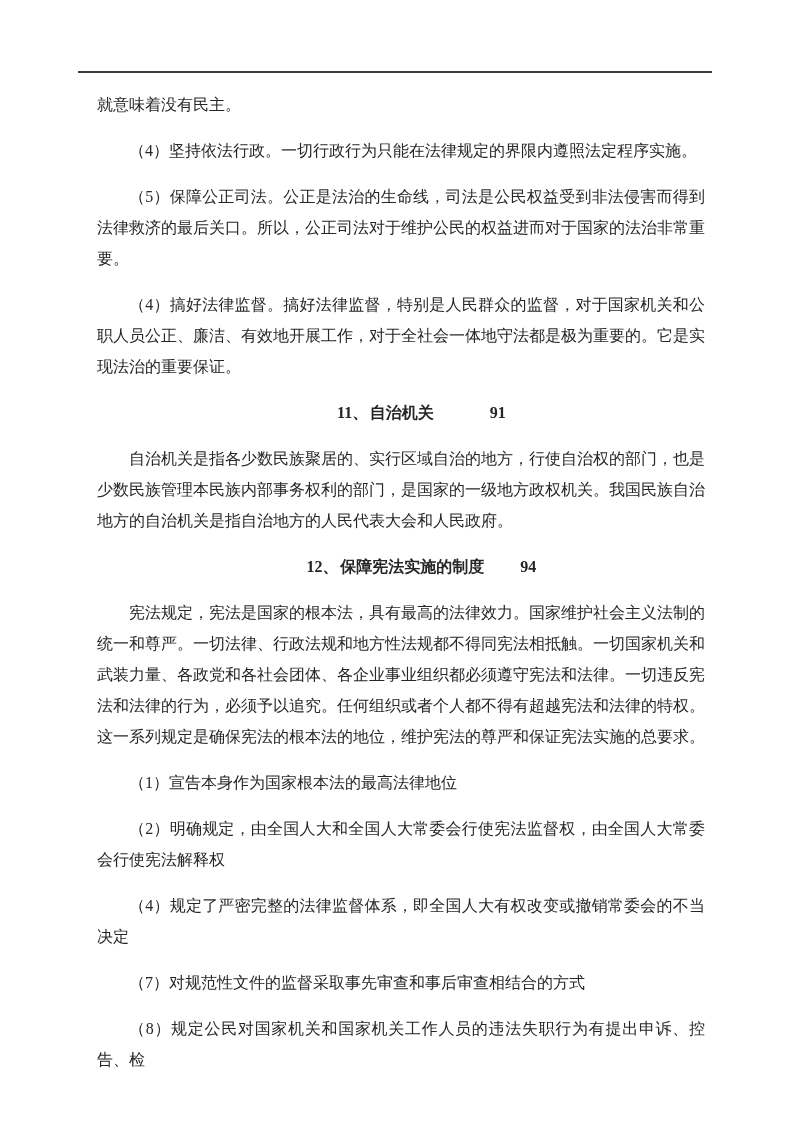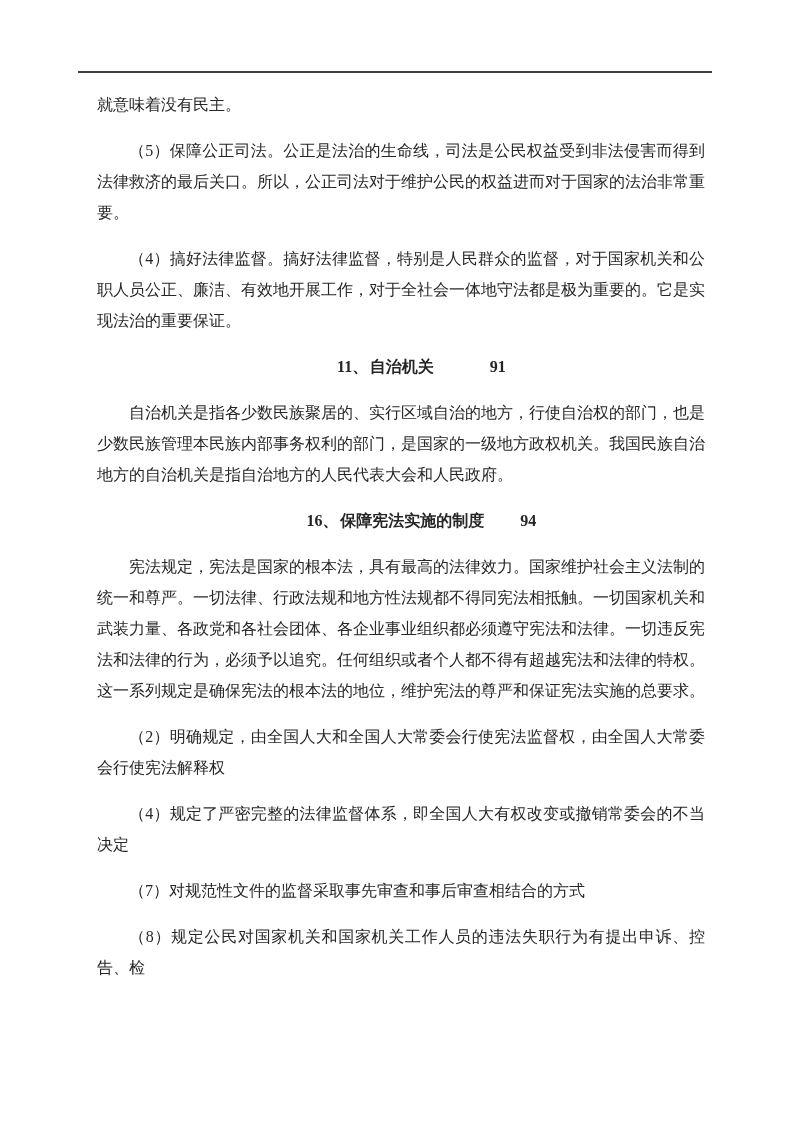--- a/index.html
+++ b/index.html
@@ -46,24 +46,26 @@
   .heading .heading-number { margin-right: 0.1em; }
   .heading .page-number { font-weight: bold; }
 </style>
 </head>
 <body>
 
 <div class="page">
   <div class="header-rule"></div>
   <div class="content">
       <p class="para no-indent">就意味着没有民主。</p>
+      <p class="para">（4）坚持依法行政。一切行政行为只能在法律规定的界限内遵照法定程序实施。</p>
       <p class="para">（5）保障公正司法。公正是法治的生命线，司法是公民权益受到非法侵害而得到法律救济的最后关口。所以，公正司法对于维护公民的权益进而对于国家的法治非常重要。</p>
       <p class="para">（4）搞好法律监督。搞好法律监督，特别是人民群众的监督，对于国家机关和公职人员公正、廉洁、有效地开展工作，对于全社会一体地守法都是极为重要的。它是实现法治的重要保证。</p>
       <div class="heading"><span class="heading-number">11、</span><span class="heading-title">自治机关</span><span class="page-number" style="margin-left: 3.5em;">91</span></div>
       <p class="para">自治机关是指各少数民族聚居的、实行区域自治的地方，行使自治权的部门，也是少数民族管理本民族内部事务权利的部门，是国家的一级地方政权机关。我国民族自治地方的自治机关是指自治地方的人民代表大会和人民政府。</p>
-      <div class="heading"><span class="heading-number">16、</span><span class="heading-title">保障宪法实施的制度</span><span class="page-number" style="margin-left: 2.25em;">94</span></div>
+      <div class="heading"><span class="heading-number">12、</span><span class="heading-title">保障宪法实施的制度</span><span class="page-number" style="margin-left: 2.25em;">94</span></div>
       <p class="para">宪法规定，宪法是国家的根本法，具有最高的法律效力。国家维护社会主义法制的统一和尊严。一切法律、行政法规和地方性法规都不得同宪法相抵触。一切国家机关和武装力量、各政党和各社会团体、各企业事业组织都必须遵守宪法和法律。一切违反宪法和法律的行为，必须予以追究。任何组织或者个人都不得有超越宪法和法律的特权。这一系列规定是确保宪法的根本法的地位，维护宪法的尊严和保证宪法实施的总要求。</p>
+      <p class="para">（1）宣告本身作为国家根本法的最高法律地位</p>
       <p class="para">（2）明确规定，由全国人大和全国人大常委会行使宪法监督权，由全国人大常委会行使宪法解释权</p>
       <p class="para">（4）规定了严密完整的法律监督体系，即全国人大有权改变或撤销常委会的不当决定</p>
       <p class="para">（7）对规范性文件的监督采取事先审查和事后审查相结合的方式</p>
       <p class="para">（8）规定公民对国家机关和国家机关工作人员的违法失职行为有提出申诉、控告、检</p>
     </div>
 </div>
 
 </body></html>

